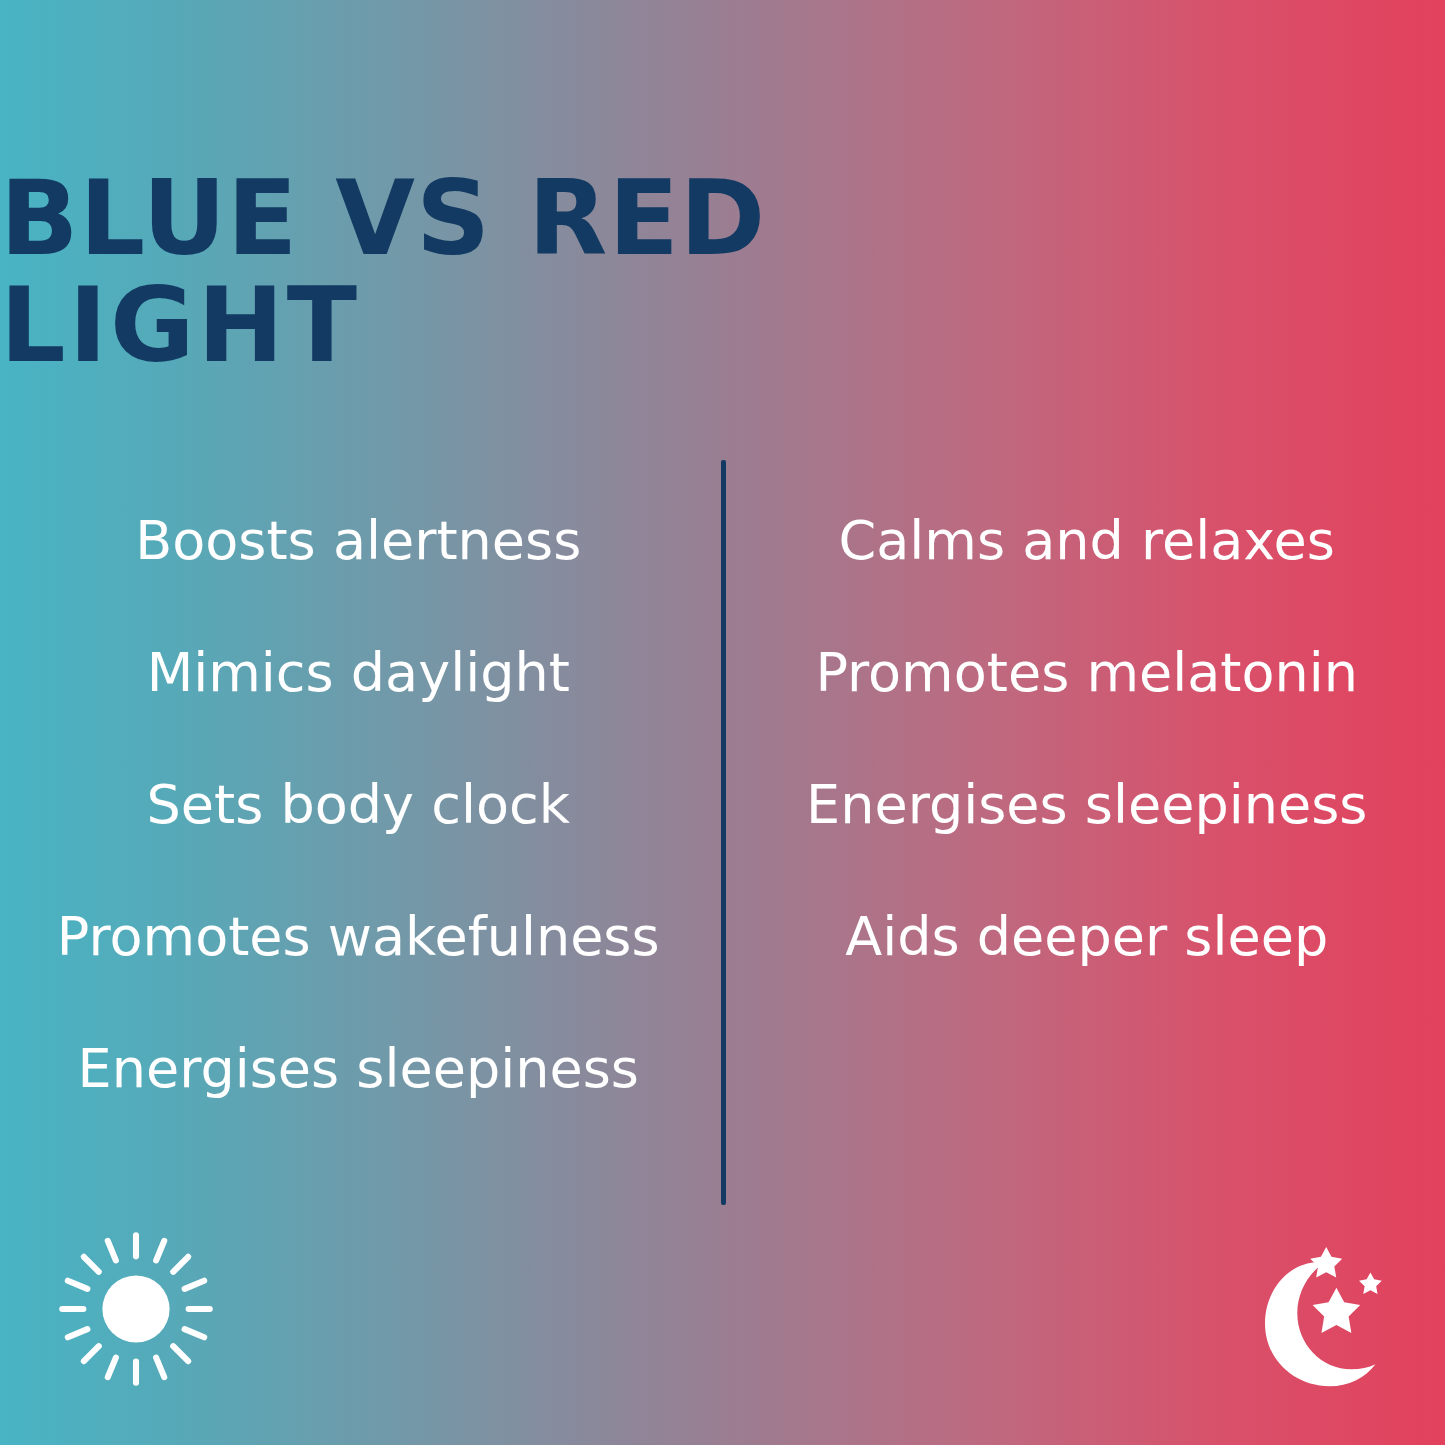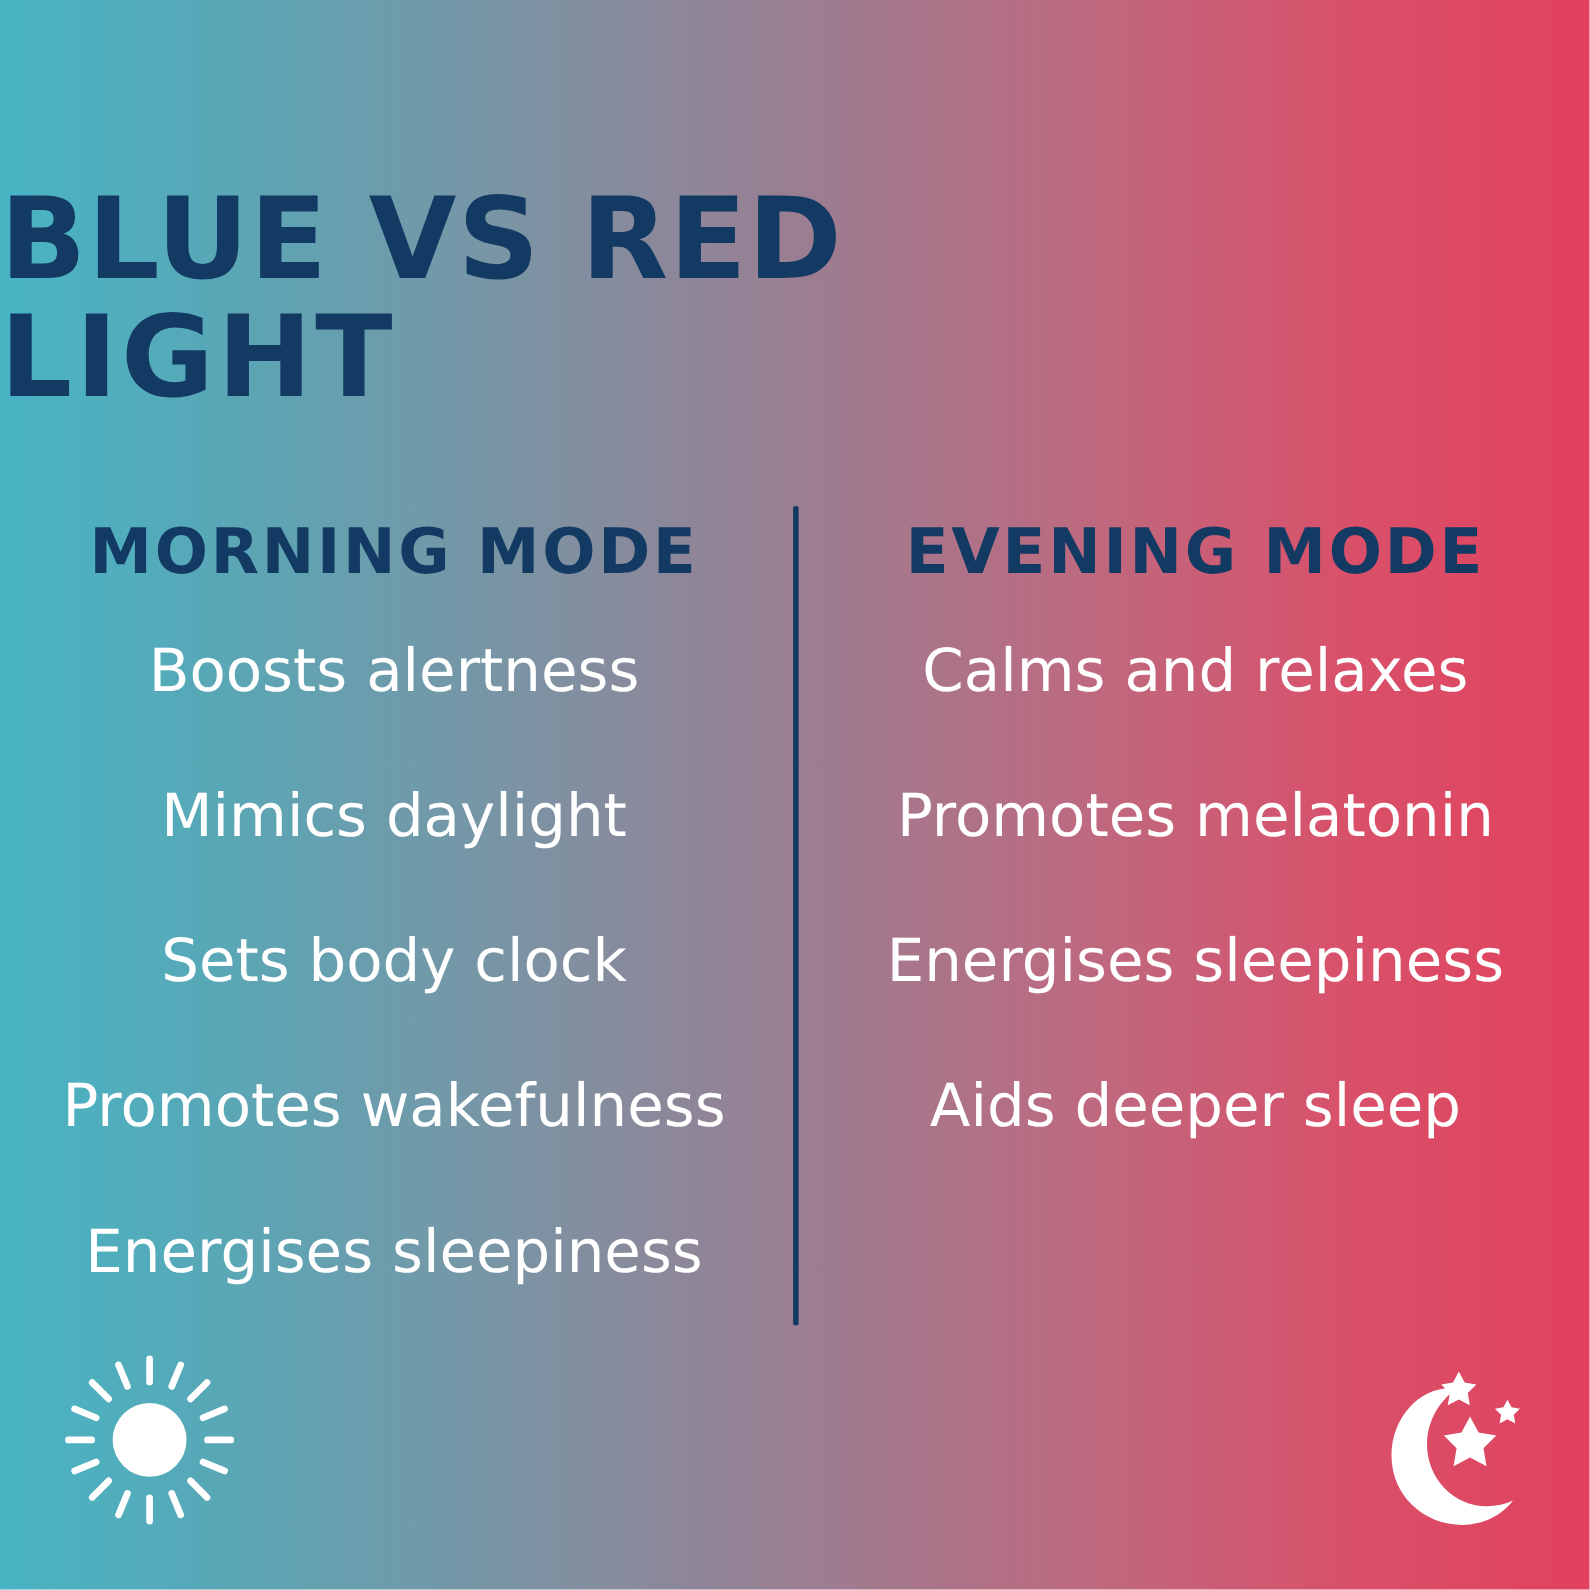--- a/index.html
+++ b/index.html
@@ -138,32 +138,30 @@
 <div id="infographic">
 
   <div class="title-block">
     <span class="title-line title-line-1">BLUE VS RED</span>
     <span class="title-line title-line-2">LIGHT</span>
   </div>
 
   <div class="columns">
 
     <div class="column col-left">
-      <h2 class="col-header">MORNING MODE</h2>
       <ul class="col-list">
         <li>Boosts alertness</li>
         <li>Mimics daylight</li>
         <li>Sets body clock</li>
         <li>Promotes wakefulness</li>
         <li>Energises sleepiness</li>
       </ul>
     </div>
 
     <div class="column col-right">
-      <h2 class="col-header">EVENING MODE</h2>
       <ul class="col-list">
         <li>Calms and relaxes</li>
         <li>Promotes melatonin</li>
         <li>Energises sleepiness</li>
         <li>Aids deeper sleep</li>
       </ul>
     </div>
 
   </div>
 

